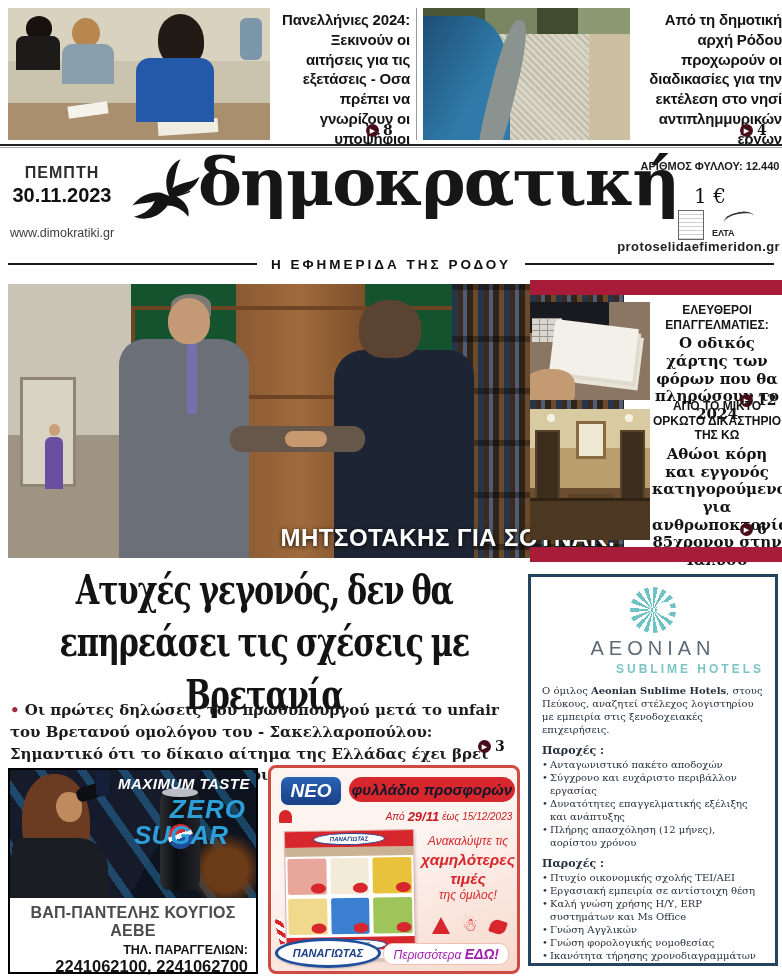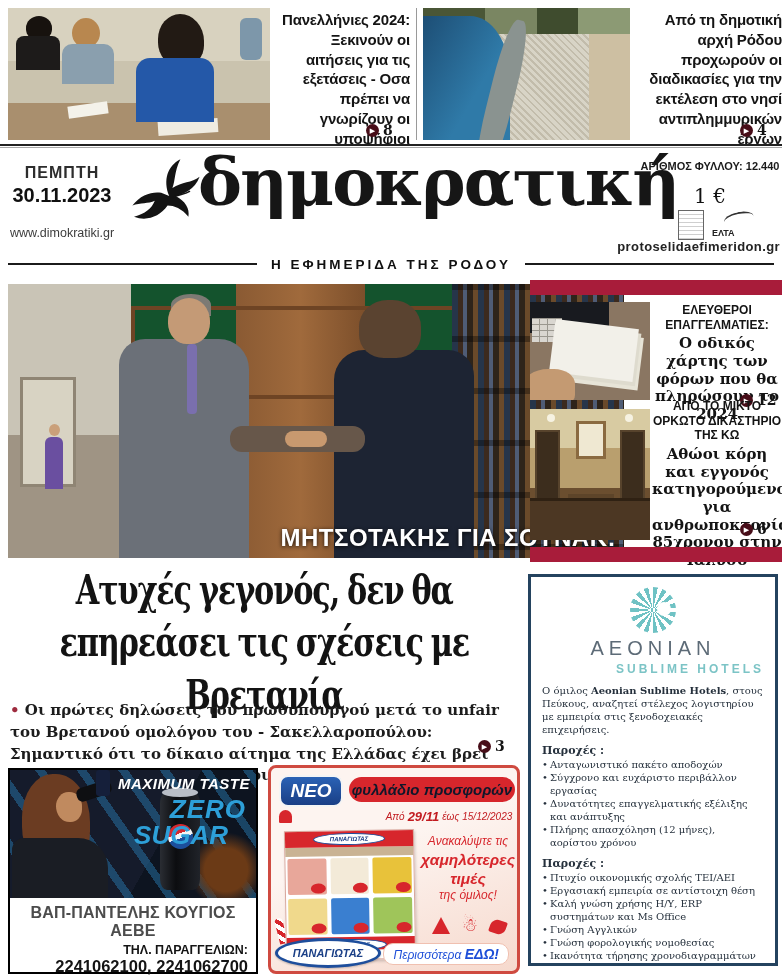--- a/index.html
+++ b/index.html
@@ -170,21 +170,21 @@
   .fl-tag{position:absolute;right:1px;bottom:1px;width:15px;height:10px;background:#d7262c;border-radius:50%;}
   .fl-foot{position:relative;height:13px;background:#d7262c;margin-top:1px;}
   .pn-promo{position:absolute;left:148px;top:66px;width:98px;text-align:center;color:#d7262c;font-style:italic;}
   .pp-s{font-size:12px;line-height:1.3;}
   .pp-b{font-weight:800;font-size:15.5px;line-height:1.25;}
   .pn-icons{position:absolute;left:150px;top:148px;width:96px;display:flex;justify-content:center;
      align-items:flex-end;gap:12px;color:#d7262c;}
   .ic-tree{width:0;height:0;border-left:9px solid transparent;border-right:9px solid transparent;border-bottom:17px solid #d7262c;}
   .ic-snowman{font-family:"DejaVu Sans",sans-serif;font-size:18px;line-height:1;}
   .ic-holly{width:16px;height:14px;background:#d7262c;border-radius:50% 10% 50% 10%;transform:rotate(20deg);}
-  .pn-more{position:absolute;right:8px;bottom:6px;color:#1d4ed8;font-style:italic;font-size:12px;
+  .pn-more{position:absolute;right:8px;bottom:6px;color:#a21caf;font-style:italic;font-size:12px;
      background:#fff;padding:2px 9px;border-radius:10px;border:1px solid #f0c0b0;}
   .pn-more-b{font-weight:800;font-size:14px;}
   .pn-logo{position:absolute;left:4px;bottom:3px;width:106px;height:30px;background:#fff;border:3px solid #1e4e9c;
      border-radius:50%;display:flex;align-items:center;justify-content:center;color:#1a3f86;font-weight:800;
      font-style:italic;font-size:11px;box-sizing:border-box;box-shadow:0 1px 2px rgba(0,0,0,.2);}
   .pn-bell{position:absolute;left:8px;top:42px;width:13px;height:13px;background:#d7262c;border-radius:50% 50% 10% 10%;}
   .pn-candy{position:absolute;left:6px;top:150px;width:8px;height:26px;border-radius:4px 4px 0 0;
      background:repeating-linear-gradient(45deg,#d7262c 0 4px,#fff 4px 8px);transform:rotate(-14deg);}
   
   .c-hair1{position:absolute;left:18px;top:8px;width:26px;height:24px;background:#17120e;border-radius:50% 50% 45% 45%;}

